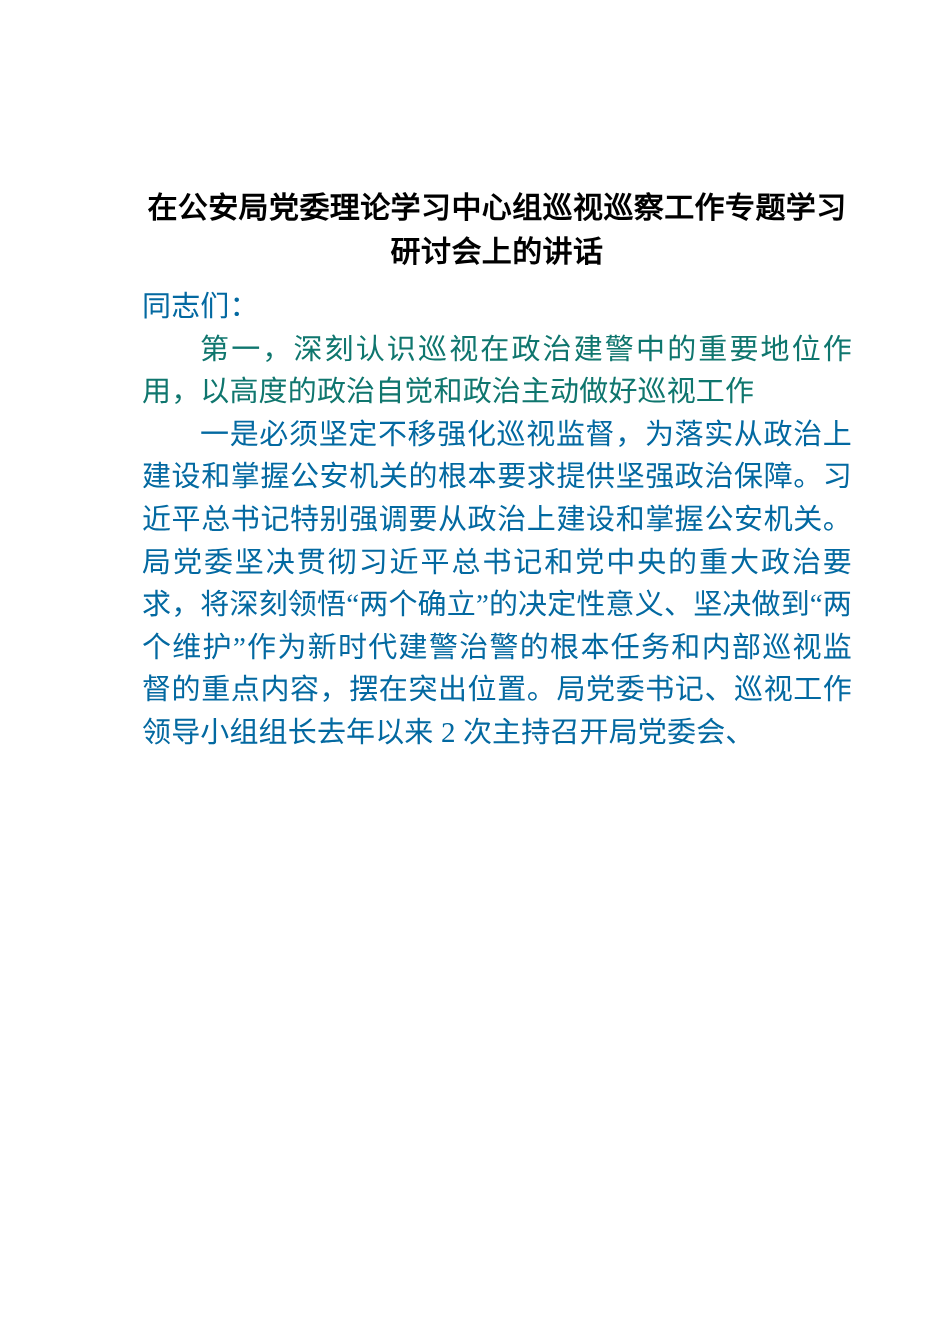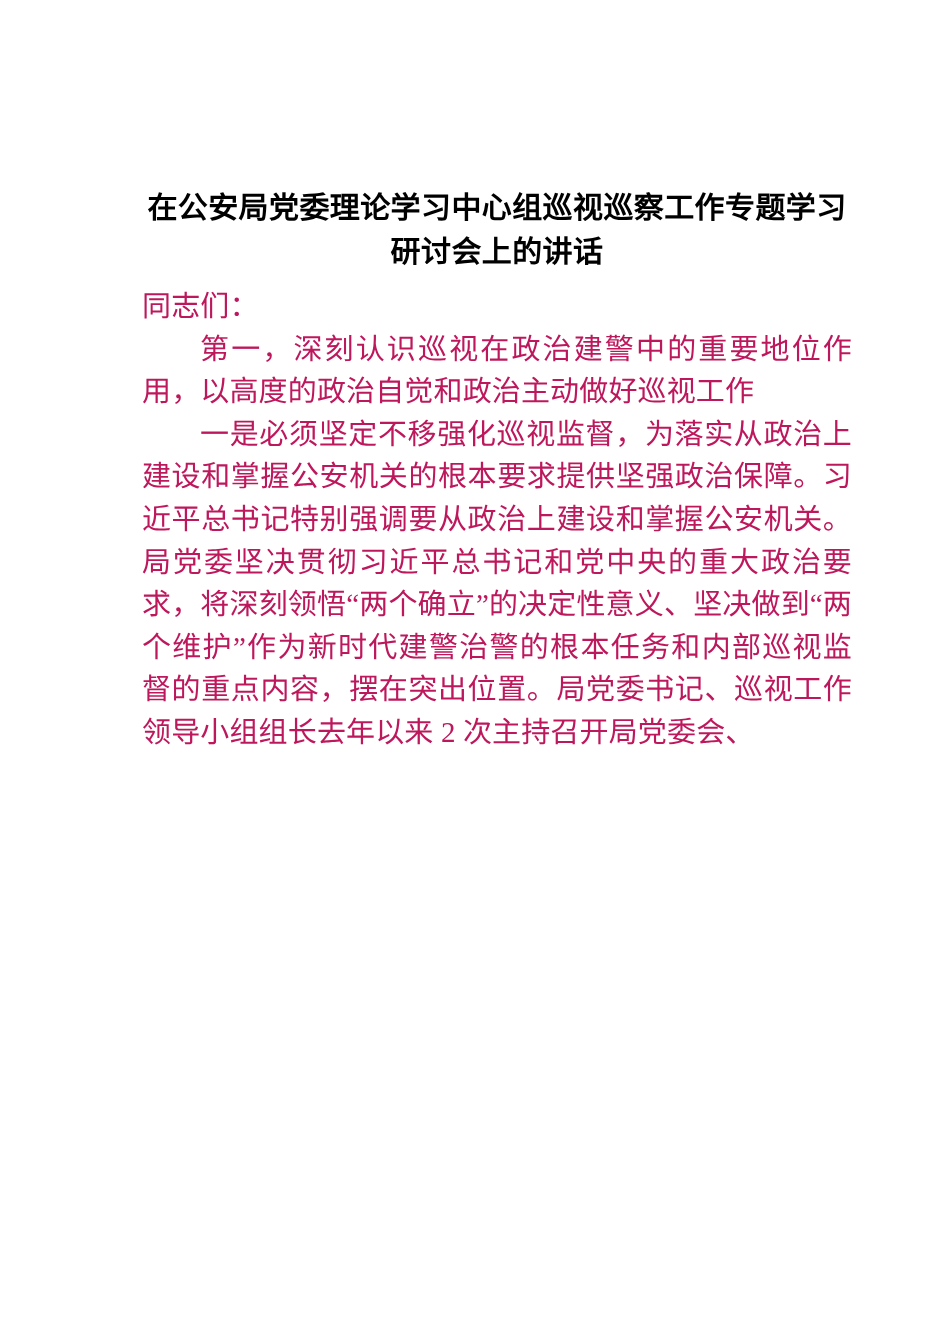--- a/index.html
+++ b/index.html
@@ -41,38 +41,38 @@
     text-justify: inter-ideograph;
   }
 
   
   .para {
     margin: 0;
     padding: 0;
     font-family: "Liberation Serif", "DejaVu Serif", serif;
     font-size: 29px;
     line-height: 42.6px;
-    color: #be185d;
+    color: #0369a1;
     text-align: justify;
     text-justify: inter-ideograph;
     letter-spacing: 0.15px;
     -webkit-font-smoothing: antialiased;
   }
 
   .para.first-line-salutation {
     margin-top: 11px;
     text-indent: 0;
   }
 
   .para.indent {
     text-indent: 2em;
   }
 
   .para.heading-red {
-    color: #be185d;
+    color: #0f766e;
     text-indent: 2em;
   }
 </style>
 </head>
 <body>
 
 <div class="page">
   <div class="page-body">
 
     <h1 class="doc-title">在公安局党委理论学习中心组巡视巡察工作专题学习研讨会上的讲话</h1>

